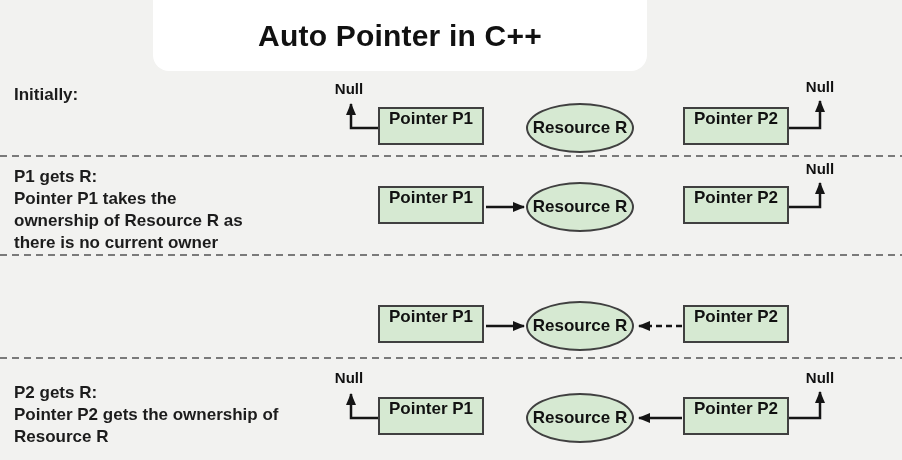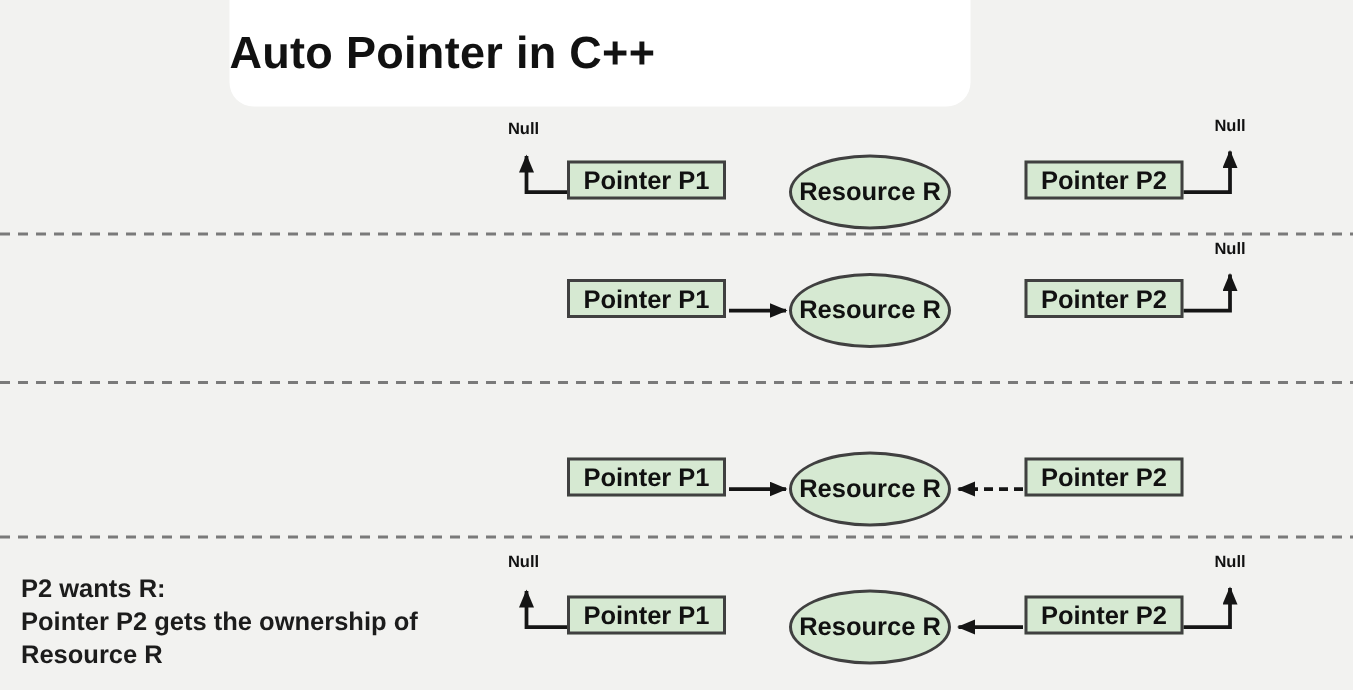--- a/index.html
+++ b/index.html
@@ -22,21 +22,21 @@
     position: relative;
     width: 902px;
     height: 460px;
     background: var(--background);
   }
   .title-card {
     position: absolute;
     left: 153px; top: 0; width: 494px; height: 71px;
     background: var(--card);
     border-radius: 0 0 16px 16px;
-    display: flex; align-items: center; justify-content: flex-start;
+    display: flex; align-items: center; justify-content: center;
     z-index: 3;
   }
   .page-title {
     font-size: 30px;
     font-weight: 700;
     color: #111;
     letter-spacing: 0.2px;
   }
   .divider {
     position: absolute;
@@ -52,42 +52,42 @@
   }
   .row-heading {
     font-size: 17px; font-weight: 700; line-height: 22px;
   }
   .row-body {
     font-size: 17px; font-weight: 700; line-height: 22px;
     white-space: pre-line;
   }
   .node-box {
     position: absolute;
-    width: 106px; height: 26px;
+    width: 106px; height: 38px;
     background: var(--node-fill);
     border: 2px solid var(--node-border);
-    display: flex; align-items: flex-end; justify-content: center;
+    display: flex; align-items: flex-start; justify-content: center;
     font-size: 17px; font-weight: 700; color: #111;
     z-index: 2;
   }
   .node-ellipse {
     position: absolute;
     width: 108px; height: 50px;
     background: var(--node-fill);
     border: 2px solid var(--node-border);
     border-radius: 50%;
     display: flex; align-items: center; justify-content: center;
     font-size: 17px; font-weight: 700; color: #111;
     z-index: 2;
   }
   .null-label {
     position: absolute;
     width: 44px;
     text-align: center;
-    font-size: 11px; font-weight: 700; color: #111;
+    font-size: 15px; font-weight: 700; color: #111;
     z-index: 2;
   }
   .arrows {
     position: absolute; left: 0; top: 0;
     z-index: 1;
     pointer-events: none;
   }
   .arrow {
     stroke: var(--arrow);
     stroke-width: 2.5;
@@ -104,25 +104,32 @@
 
   <div class="title-card">
     <div class="page-title">Auto Pointer in C++</div>
   </div>
 
   <div class="divider" style="top:155px"></div>
   <div class="divider" style="top:254px"></div>
   <div class="divider" style="top:357px"></div>
 
   <div class="row-text" style="top:84px">
+    <div class="row-heading">Initially:</div>
+  </div>
+  <div class="row-text" style="top:166px">
+    <div class="row-heading">P1 gets R:</div>
+    <div class="row-body">Pointer P1 takes the
+ownership of Resource R as
+there is no current owner</div>
   </div>
   <div class="row-text" style="top:268px">
   </div>
   <div class="row-text" style="top:382px">
-    <div class="row-heading">P2 wants R:</div>
+    <div class="row-heading">P2 gets R:</div>
     <div class="row-body">Pointer P2 gets the ownership of
 Resource R</div>
   </div>
 
   <svg class="arrows" width="902" height="460" viewBox="0 0 902 460" aria-hidden="true">
     <defs>
       <marker id="ah" markerUnits="userSpaceOnUse" markerWidth="13" markerHeight="11" refX="11" refY="5" orient="auto">
         <path class="arrowhead" d="M0,0 L12,5 L0,10 Z"></path>
       </marker>
     </defs>

